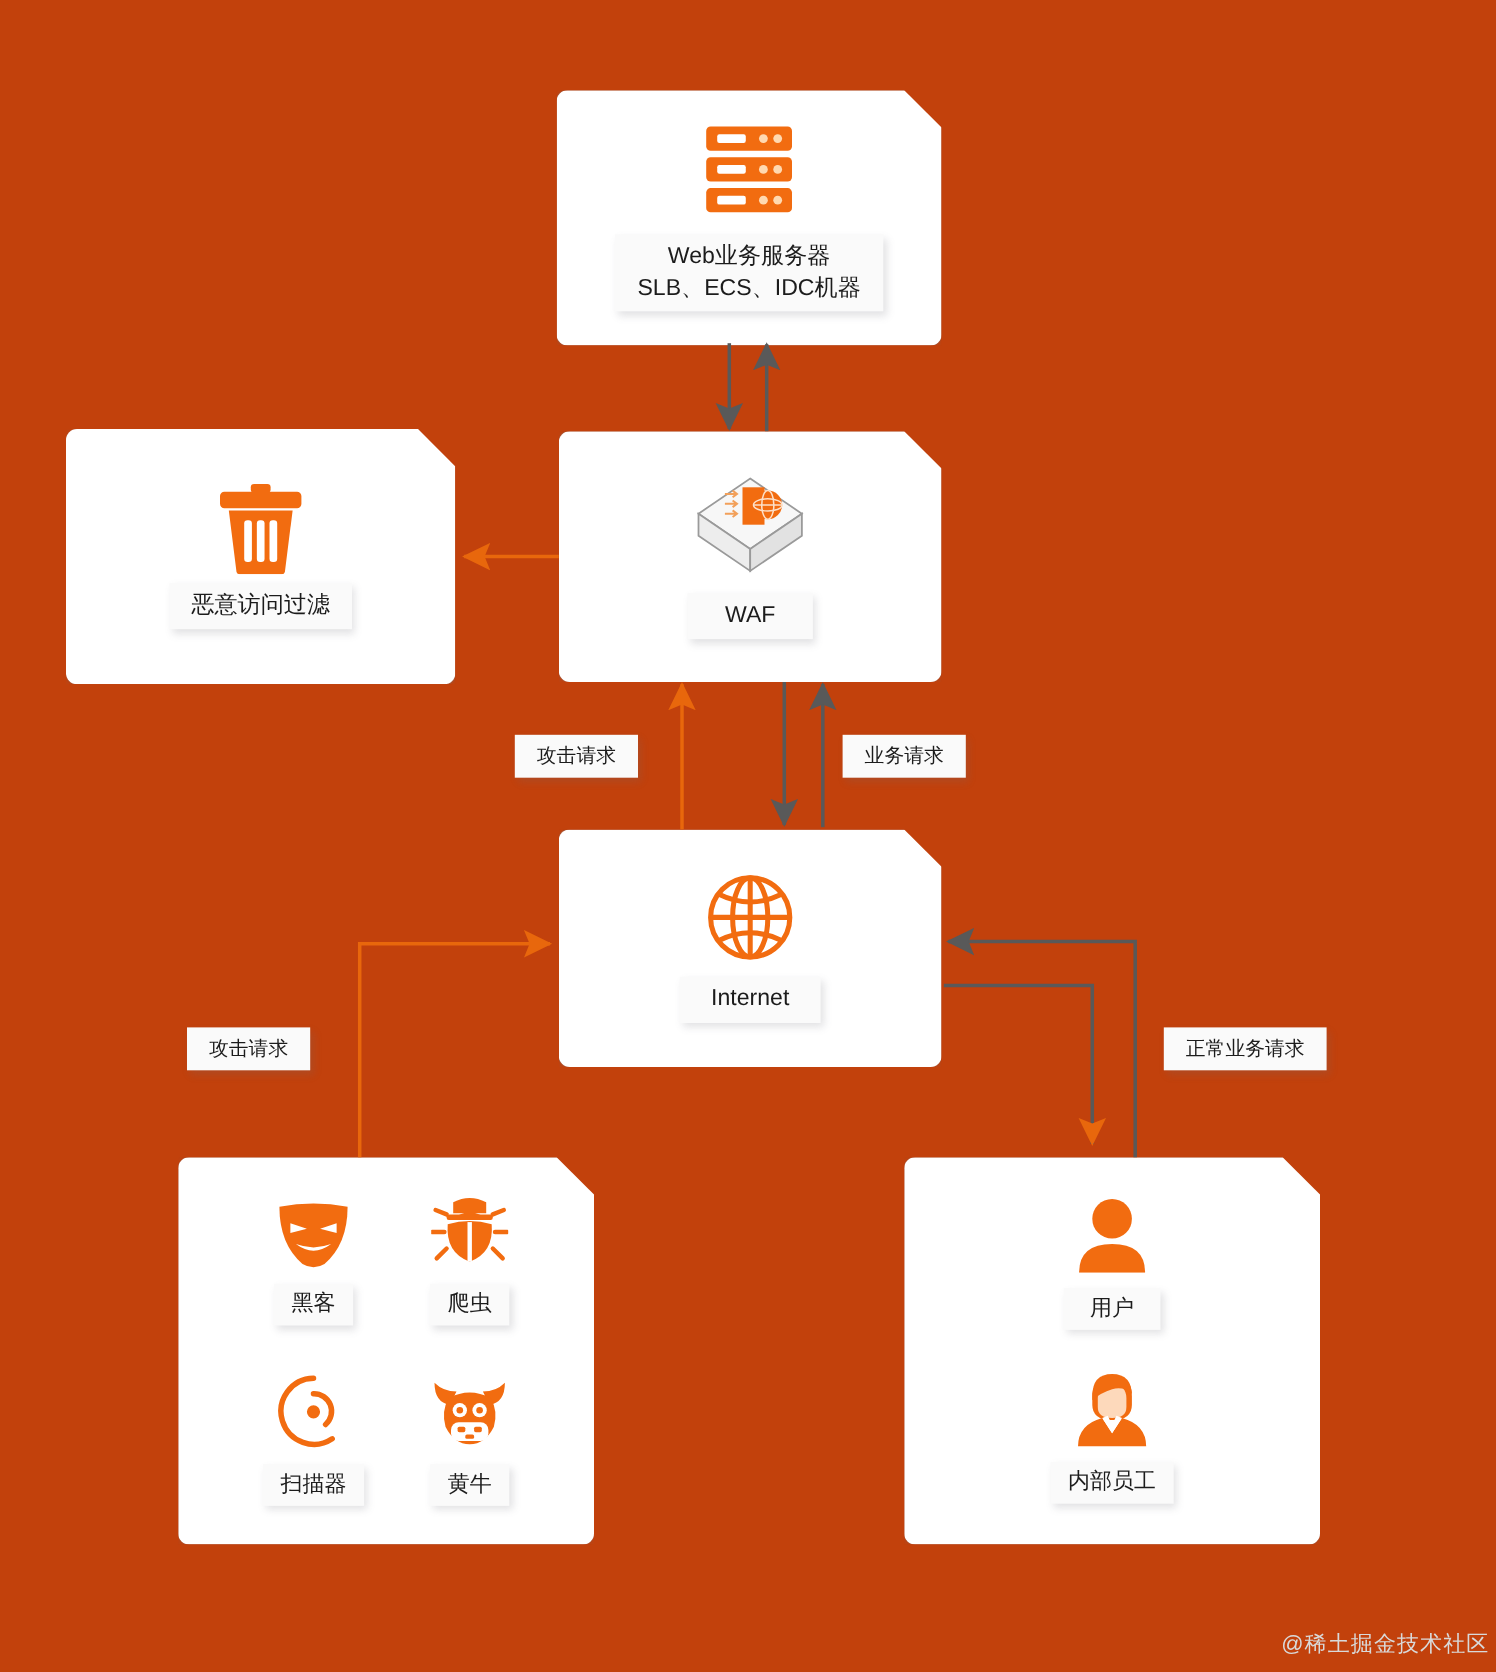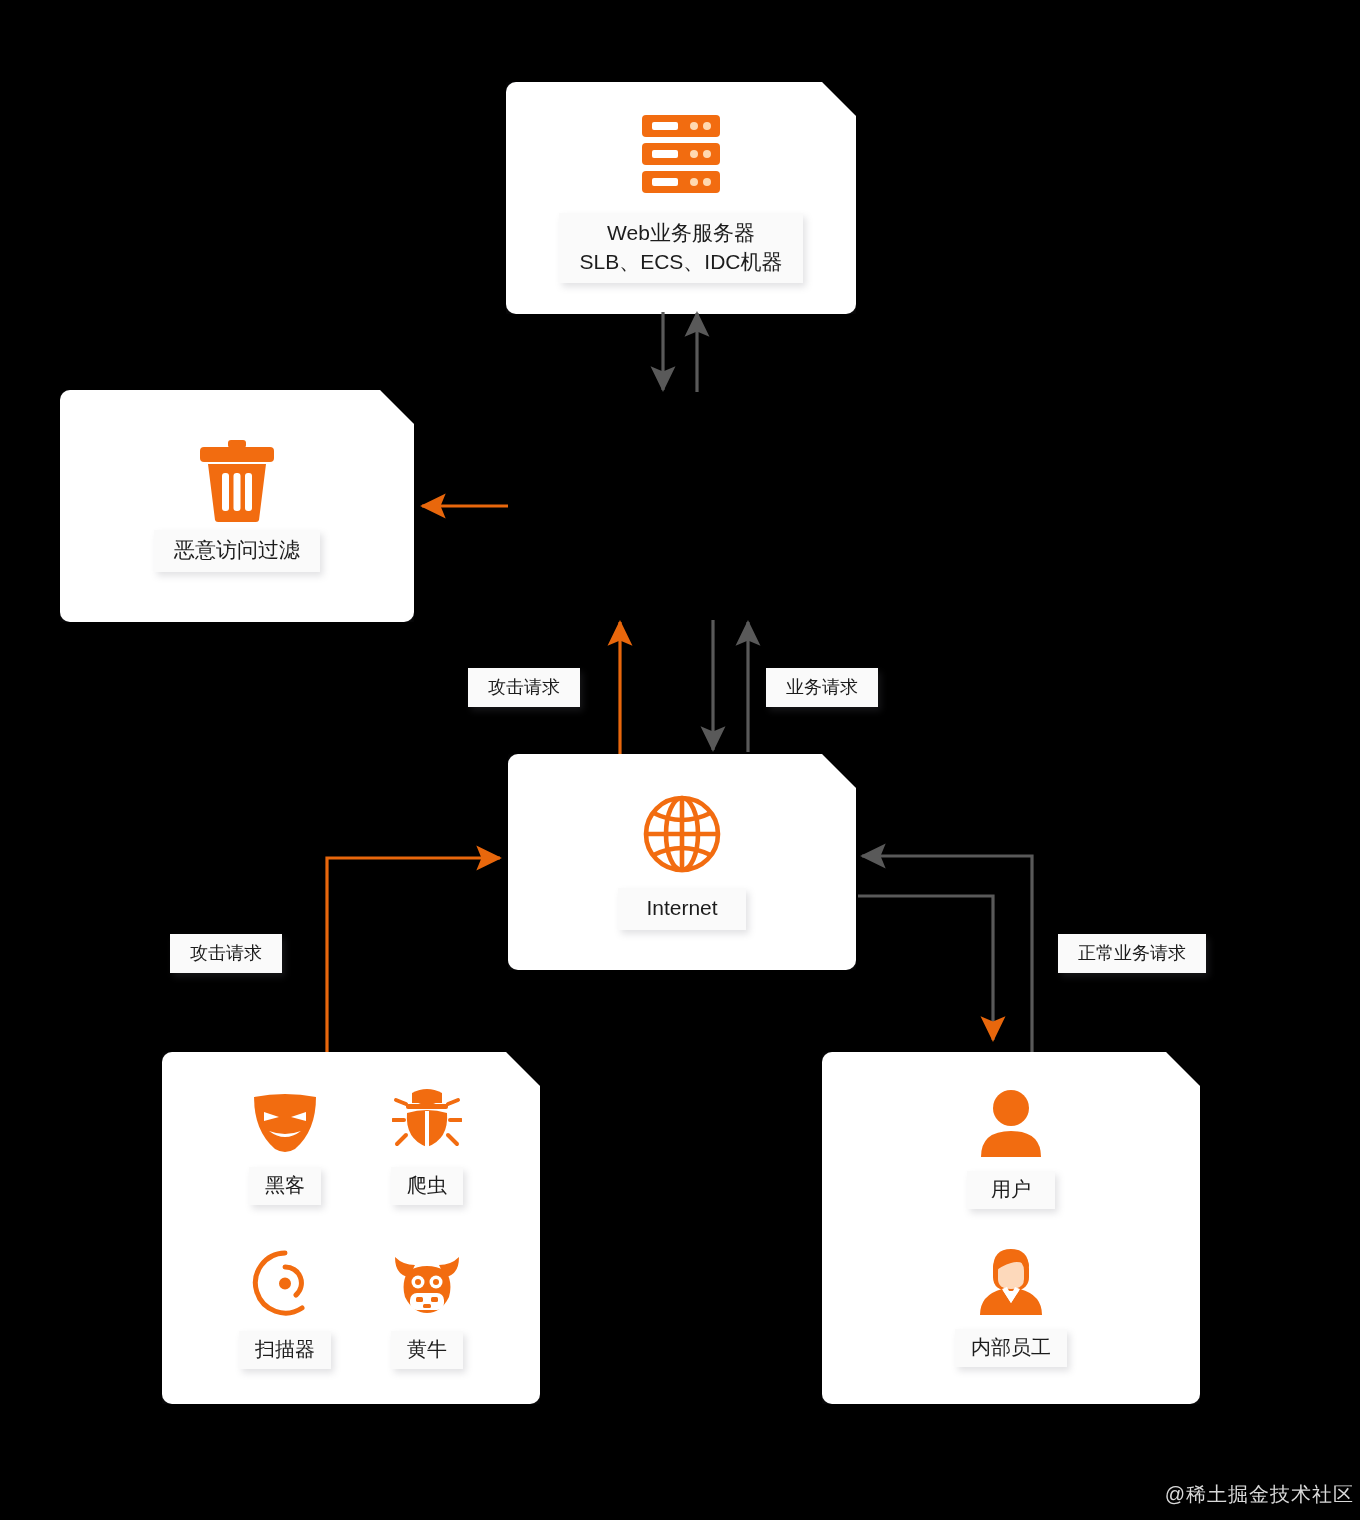--- a/index.html
+++ b/index.html
@@ -7,21 +7,21 @@
     padding: 0;
     background: #ffffff;
   }
   body {
     font-family: "Liberation Sans", "DejaVu Sans", sans-serif;
   }
   #canvas {
     position: relative;
     width: 1360px;
     height: 1520px;
-    background: #000000;
+    background: #c2410c;
     overflow: hidden;
   }
 
   
   .node {
     position: absolute;
     background: #ffffff;
     border-radius: 10px;
     box-shadow: 0 2px 12px rgba(120,120,130,0.16),
                 0 0 1px rgba(120,120,130,0.35);
@@ -204,20 +204,48 @@
             <rect x="24" y="33" width="7" height="38" rx="3" fill="#fff"></rect>
             <rect x="35.5" y="33" width="7" height="38" rx="3" fill="#fff"></rect>
             <rect x="47" y="33" width="7" height="38" rx="3" fill="#fff"></rect>
           </svg>
         </span>
         <div class="caption" style="margin-top:8px;text-align:center;">恶意访问过滤</div>
       </div>
     </div>
   </div>
 
+  <div class="node" style="left:508px; top:392px; width:348px; height:228px;">
+    <div class="node-inner">
+      <div class="cell">
+        <span class="icon-wrap">
+          <svg width="106" height="92" viewBox="0 0 106 92" xmlns="http://www.w3.org/2000/svg">
+
+            <path d="M53,4 L100,36 L53,68 L6,36 Z" fill="#f7f7f7" stroke="#9a9a9a" stroke-width="1.6"></path>
+            <path d="M6,36 L53,68 L53,88 L6,56 Z" fill="#ededed" stroke="#9a9a9a" stroke-width="1.6"></path>
+            <path d="M100,36 L53,68 L53,88 L100,56 Z" fill="#e2e2e2" stroke="#9a9a9a" stroke-width="1.6"></path>
+
+            <rect x="46" y="12" width="20" height="34" fill="#f26c10"></rect>
+
+            <circle cx="69" cy="28" r="13" fill="#f26c10"></circle>
+            <ellipse cx="69" cy="28" rx="13" ry="5.5" fill="none" stroke="#fde0c8" stroke-width="1.4"></ellipse>
+            <ellipse cx="69" cy="28" rx="5.5" ry="13" fill="none" stroke="#fde0c8" stroke-width="1.4"></ellipse>
+            <line x1="56" y1="28" x2="82" y2="28" stroke="#fde0c8" stroke-width="1.4"></line>
+
+            <g fill="#f2a05a">
+              <path d="M30,18 L40,18 M37,15 L41,18 L37,21" stroke="#f2a05a" stroke-width="1.8" fill="none"></path>
+              <path d="M30,27 L40,27 M37,24 L41,27 L37,30" stroke="#f2a05a" stroke-width="1.8" fill="none"></path>
+              <path d="M30,36 L40,36 M37,33 L41,36 L37,39" stroke="#f2a05a" stroke-width="1.8" fill="none"></path>
+            </g>
+          </svg>
+        </span>
+        <div class="caption" style="margin-top:16px; padding-left:34px; padding-right:34px;">WAF</div>
+      </div>
+    </div>
+  </div>
 
   <div class="node" style="left:508px; top:754px; width:348px; height:216px;">
     <div class="node-inner">
       <div class="cell">
         <span class="icon-wrap">
           <svg width="80" height="80" viewBox="0 0 80 80" xmlns="http://www.w3.org/2000/svg">
             <g fill="none" stroke="#f26c10" stroke-width="4.6">
               <circle cx="40" cy="40" r="36"></circle>
               <ellipse cx="40" cy="40" rx="16" ry="36"></ellipse>
               <line x1="4" y1="40" x2="76" y2="40"></line>

